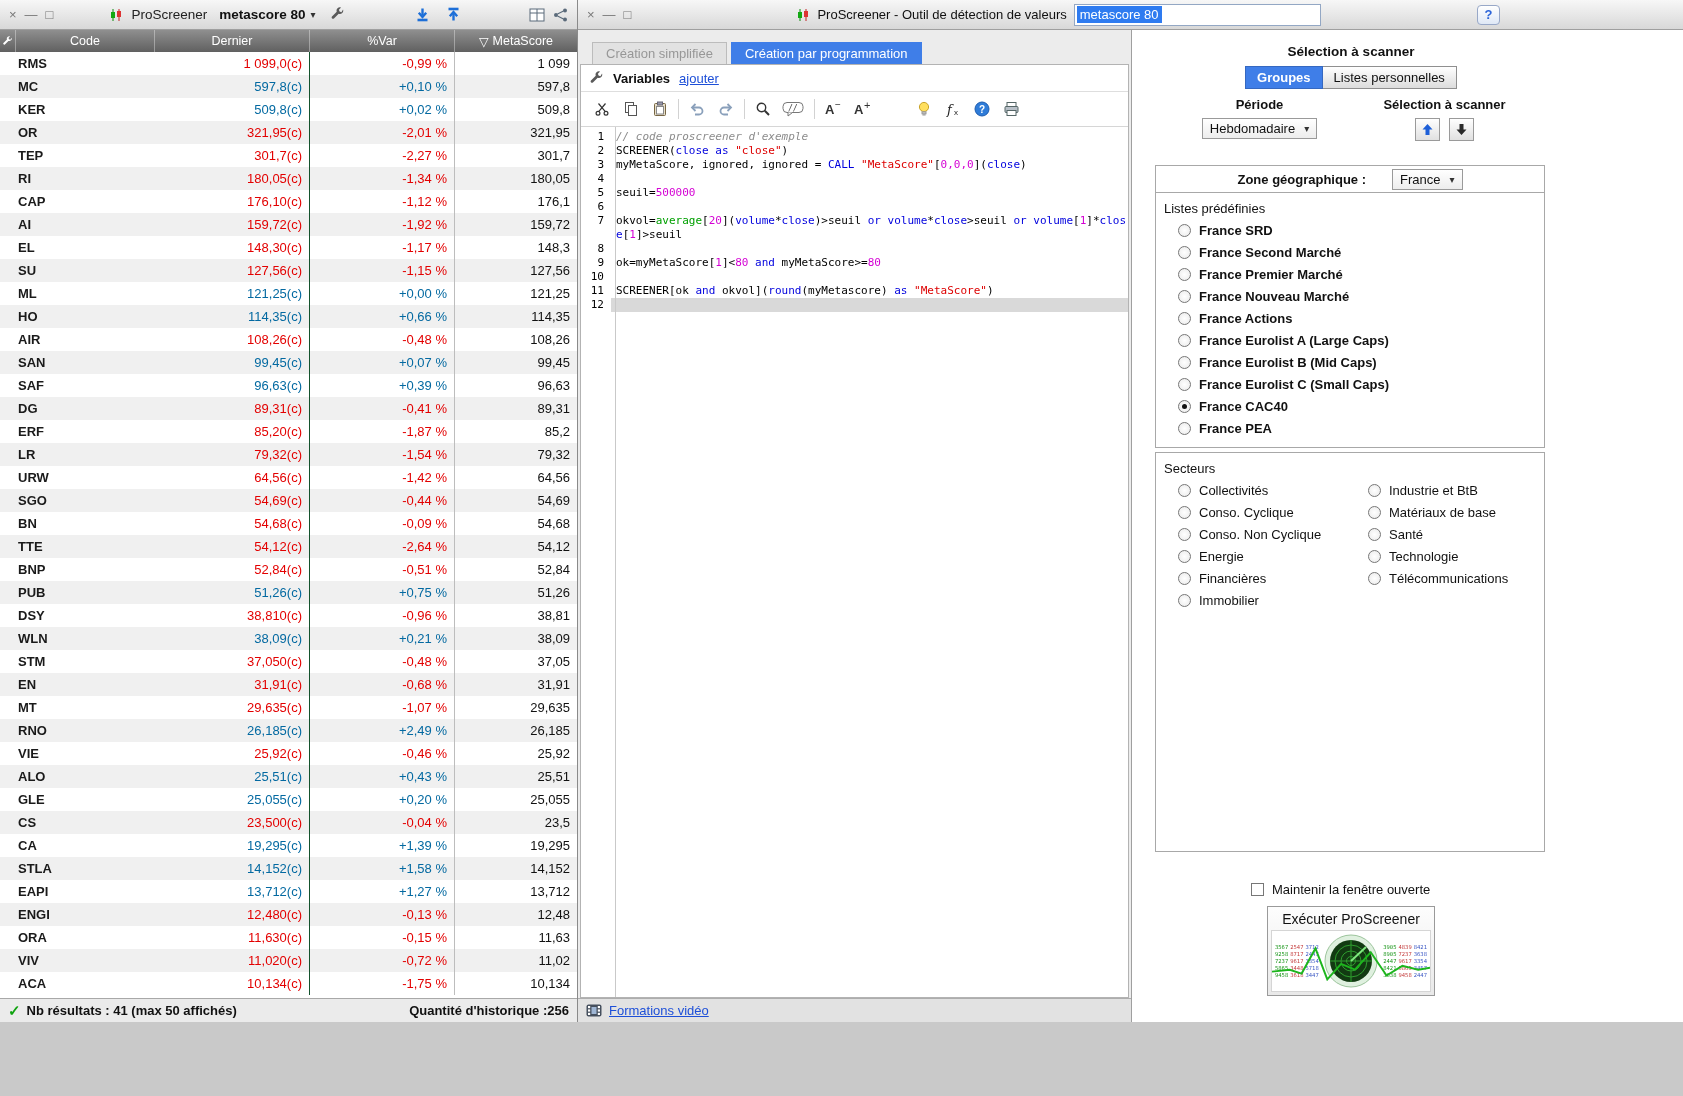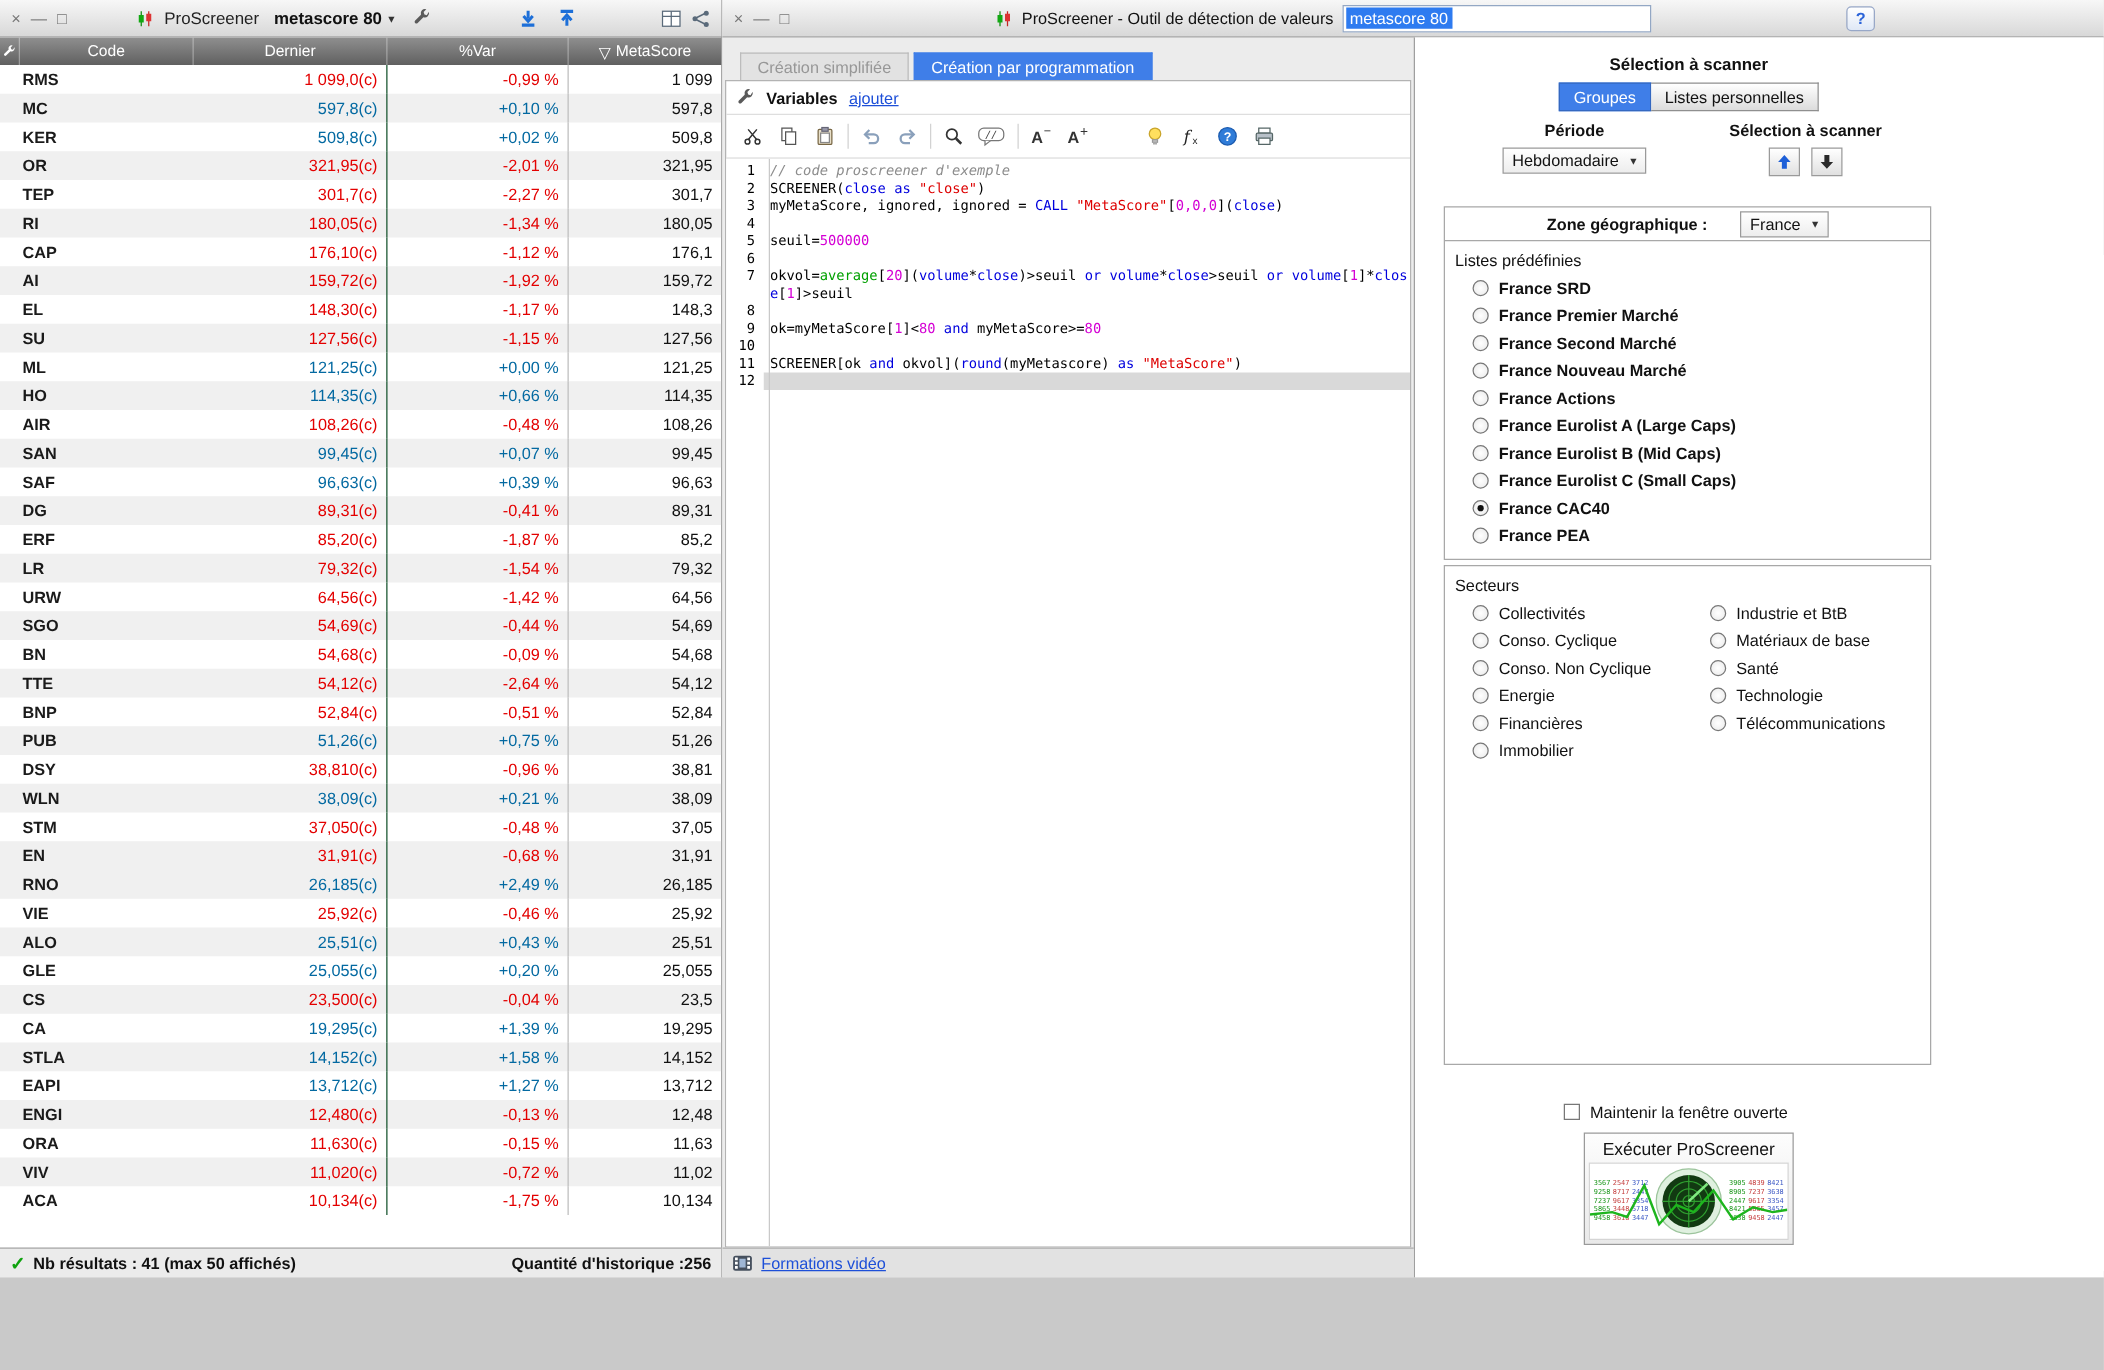--- a/index.html
+++ b/index.html
@@ -71,21 +71,21 @@
 .ltxt{flex:1;padding-left:5px;white-space:pre-wrap;word-break:break-all;min-height:14px}
 .cline.cur .ltxt{background:#d9d9d9}
 .tk-p{color:#000}.tk-kw{color:#0000dd}.tk-num{color:#d400d4}.tk-str{color:#dd0000}.tk-fn{color:#00a000}.tk-cmt{color:#8c8c8c;font-style:italic}
 .editor-footer{height:24px;background:#e2e2e2;border-top:1px solid #adadad;display:flex;align-items:center;gap:7px;padding:0 8px;flex-shrink:0}
 
 
 .scanner-pane{flex:1;background:#fff;position:relative;font-size:13px;overflow:hidden}
 .scan-title{width:438px;text-align:center;font-weight:bold;font-size:13.5px;margin-top:14px}
 .segrow{width:438px;display:flex;justify-content:center;margin-top:7px}
 .seg-btn{height:23px;display:flex;align-items:center;padding:0 11px;border:1px solid #8f8f8f;background:linear-gradient(#ffffff,#dcdcdc);font-size:13px;cursor:pointer;white-space:nowrap}
-.seg-btn.active{background:#3f7ee8;border-color:#3568c0;color:#fff;font-weight:normal}
+.seg-btn.active{background:#3f7ee8;border-color:#3568c0;color:#fff;font-weight:bold}
 .seg-btn+.seg-btn{border-left:none}
 .periode-row{position:relative;height:54px;margin-top:8px;width:438px}
 .pcol{position:absolute;text-align:center}
 .pcol1{left:40px;width:175px}
 .pcol2{left:225px;width:175px}
 .plabel{font-weight:bold;display:block;margin-bottom:6px}
 .fake-select{display:inline-flex;align-items:center;gap:9px;height:21px;border:1px solid #9a9a9a;background:linear-gradient(#ffffff,#ededed);padding:0 7px;font-size:13px;cursor:pointer;white-space:nowrap}
 .arrow-btn{width:25px;height:23px;border:1px solid #9a9a9a;background:linear-gradient(#ffffff,#e0e0e0);display:inline-flex;align-items:center;justify-content:center;margin:0 3px;cursor:pointer}
 .zone-box{width:390px;margin:14px 0 0 23px;border:1px solid #a8a8a8}
 .zone-row{height:27px;display:flex;align-items:center;justify-content:center;gap:26px;border-bottom:1px solid #a8a8a8;font-weight:bold}
@@ -348,20 +348,26 @@
         <div class="c-dern down">37,050(c)</div>
         <div class="c-var down">-0,48 %</div>
         <div class="c-score">37,05</div>
       </div>
       <div class="trow alt">
         <div class="c-code">EN</div>
         <div class="c-dern down">31,91(c)</div>
         <div class="c-var down">-0,68 %</div>
         <div class="c-score">31,91</div>
       </div>
+      <div class="trow">
+        <div class="c-code">MT</div>
+        <div class="c-dern down">29,635(c)</div>
+        <div class="c-var down">-1,07 %</div>
+        <div class="c-score">29,635</div>
+      </div>
       <div class="trow alt">
         <div class="c-code">RNO</div>
         <div class="c-dern up">26,185(c)</div>
         <div class="c-var up">+2,49 %</div>
         <div class="c-score">26,185</div>
       </div>
       <div class="trow">
         <div class="c-code">VIE</div>
         <div class="c-dern down">25,92(c)</div>
         <div class="c-var down">-0,46 %</div>
@@ -672,25 +678,25 @@
           </span>
         </div>
         <div class="group-label">Listes prédéfinies</div>
         <div id="pred-list" class="pred-pad">
             <div class="radio-row b">
               <span class="radio"></span>
               <span class="rlabel">France SRD</span>
             </div>
             <div class="radio-row b">
               <span class="radio"></span>
+              <span class="rlabel">France Second Marché</span>
+            </div>
+            <div class="radio-row b">
+              <span class="radio"></span>
               <span class="rlabel">France Premier Marché</span>
-            </div>
-            <div class="radio-row b">
-              <span class="radio"></span>
-              <span class="rlabel">France Second Marché</span>
             </div>
             <div class="radio-row b">
               <span class="radio"></span>
               <span class="rlabel">France Nouveau Marché</span>
             </div>
             <div class="radio-row b">
               <span class="radio"></span>
               <span class="rlabel">France Actions</span>
             </div>
             <div class="radio-row b">

